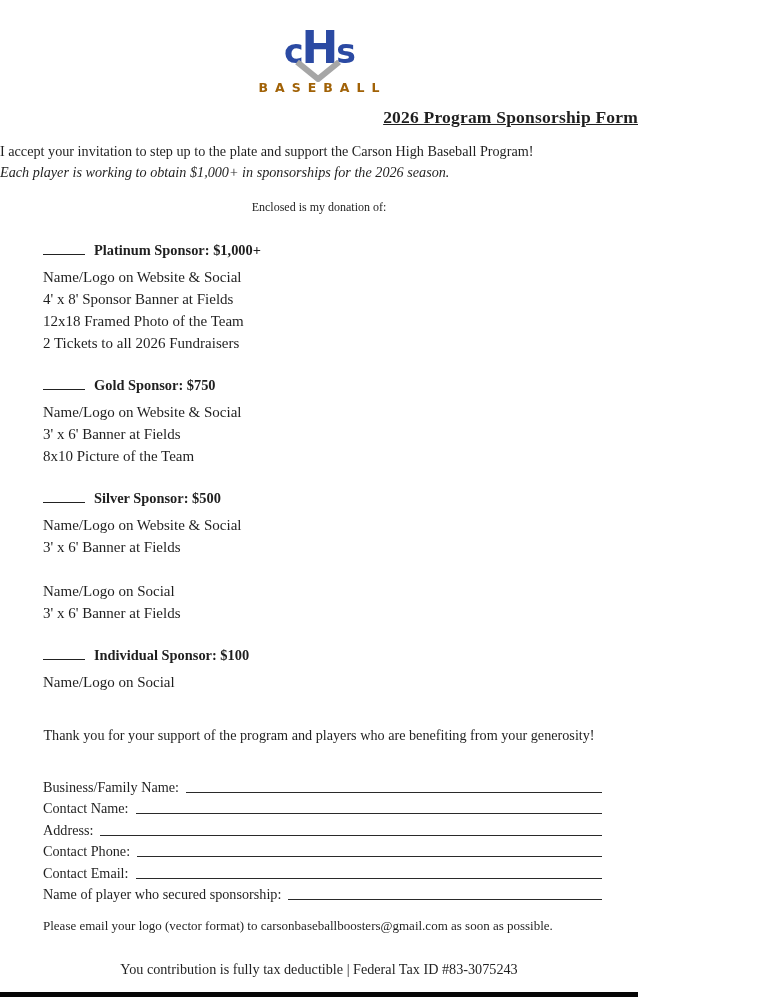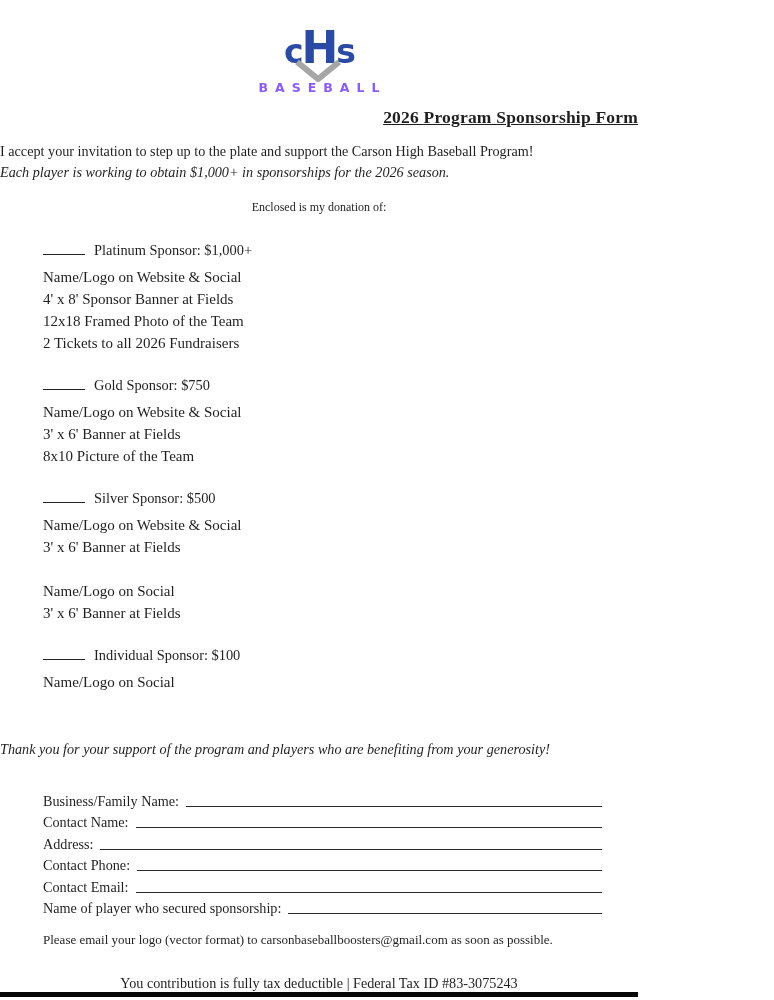--- a/index.html
+++ b/index.html
@@ -41,29 +41,29 @@
     font-size:17.5px; font-weight:bold;
     text-decoration:underline;
     letter-spacing:0.2px;
   }
   .intro { margin-top:13px; text-align:left; font-size:14.2px; line-height:21px; }
   .intro .it { font-style:italic; }
   .donation-prompt { margin-top:17px; text-align:center; font-size:12px; }
   
   .tiers { margin:26px 34px 0 43px; }
   .tier { margin-bottom:22px; }
-  .tier-heading { font-size:14.4px; font-weight:normal; margin-bottom:7px; }
+  .tier-heading { font-size:14.4px; font-weight:bold; margin-bottom:7px; }
   .amount-blank {
     display:inline-block; width:42px; height:13px;
     border-bottom:1.4px solid #222;
     margin-right:9px;
   }
   .perk { font-size:15px; line-height:22px; }
   
-  .thanks { margin-top:48px; font-size:14.2px;font-style:italic; }
+  .thanks { margin-top:34px; text-align:center; font-size:14.2px; }
   
   .fields { margin:30px 34px 0 43px; }
   .field-row { display:flex; align-items:flex-end; height:21.5px; font-size:14.2px; }
   .field-label { white-space:nowrap; }
   .field-line { flex:1; border-bottom:1px solid #2a2a2a; margin:0 2px 3px 7px; height:14px; }
   .logo-note { margin:12px 34px 0 43px; font-size:13px; line-height:22px; }
   
   .footer { margin-top:20px; text-align:center; font-size:14.2px; line-height:24px; }
   
   .scan-right  { position:absolute; left:768px; top:0; width:5px; height:986px; background:#060606; }
@@ -76,21 +76,21 @@
 
   <div class="logo-block">
     <div class="logo-letters" style="color: rgb(43, 74, 163);">
       <span class="lc">c</span><span class="lH">H</span><span class="lc">s</span>
       <span class="chevron-wrap">
         <svg width="46" height="22" viewBox="0 0 46 22">
           <polyline points="2,2 23,19 44,2" fill="none" stroke="#a6a6a6" stroke-width="6" stroke-linecap="butt"></polyline>
         </svg>
       </span>
     </div>
-    <div class="logo-wordmark" style="color: #8b5cf6;">BASEBALL</div>
+    <div class="logo-wordmark" style="color: #a16207;">BASEBALL</div>
   </div>
 
   <div class="title">2026 Program Sponsorship Form</div>
   <div class="intro">
     <div>I accept your invitation to step up to the plate and support the Carson High Baseball Program!</div>
     <div class="it">Each player is working to obtain $1,000+ in sponsorships for the 2026 season.</div>
   </div>
   <div class="donation-prompt">Enclosed is my donation of:</div>
 
   <div class="tiers">

